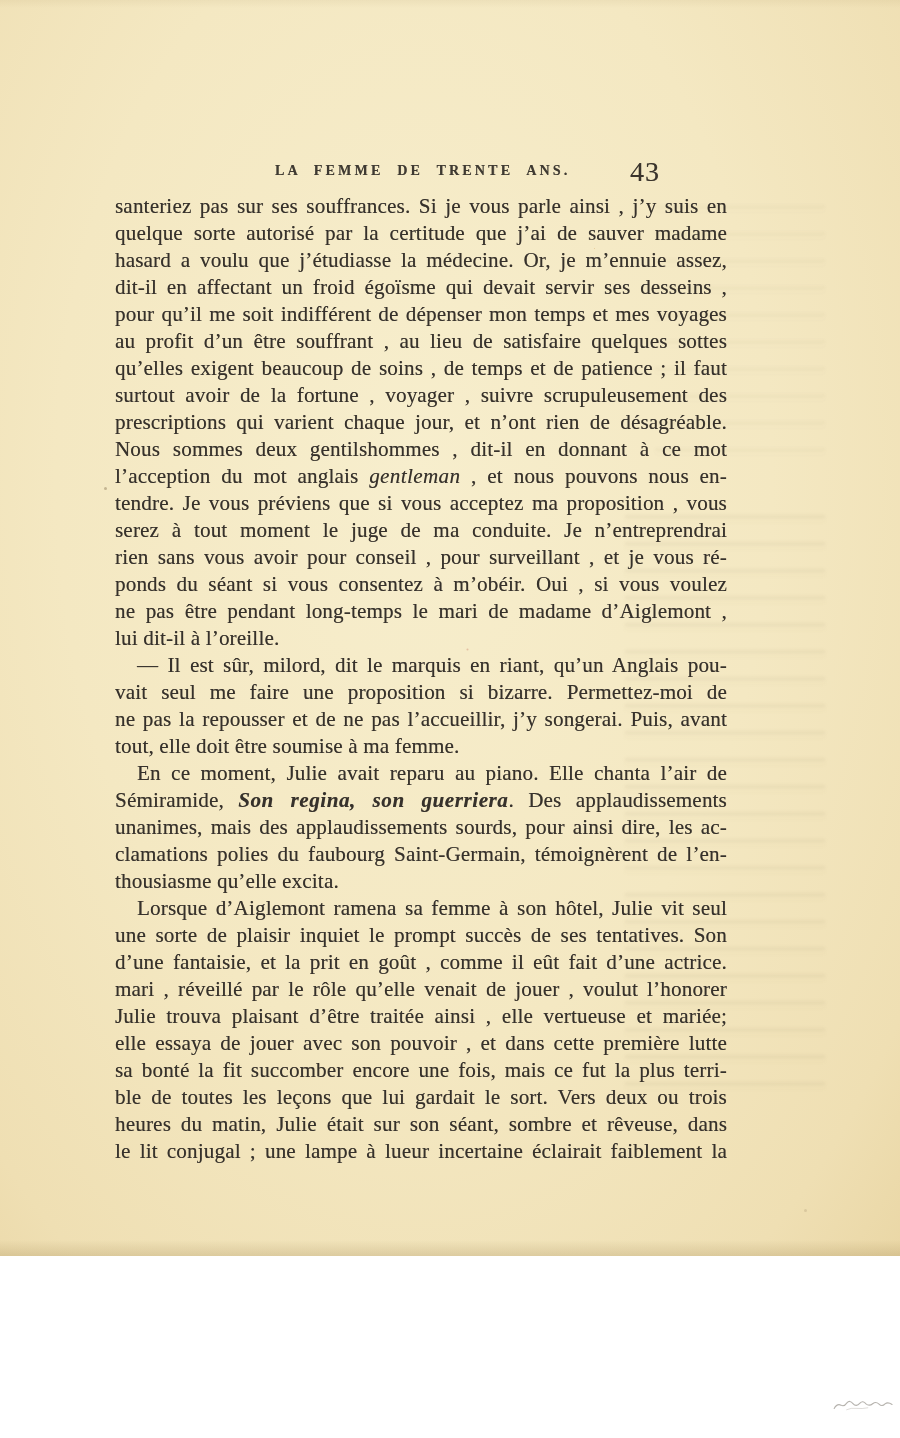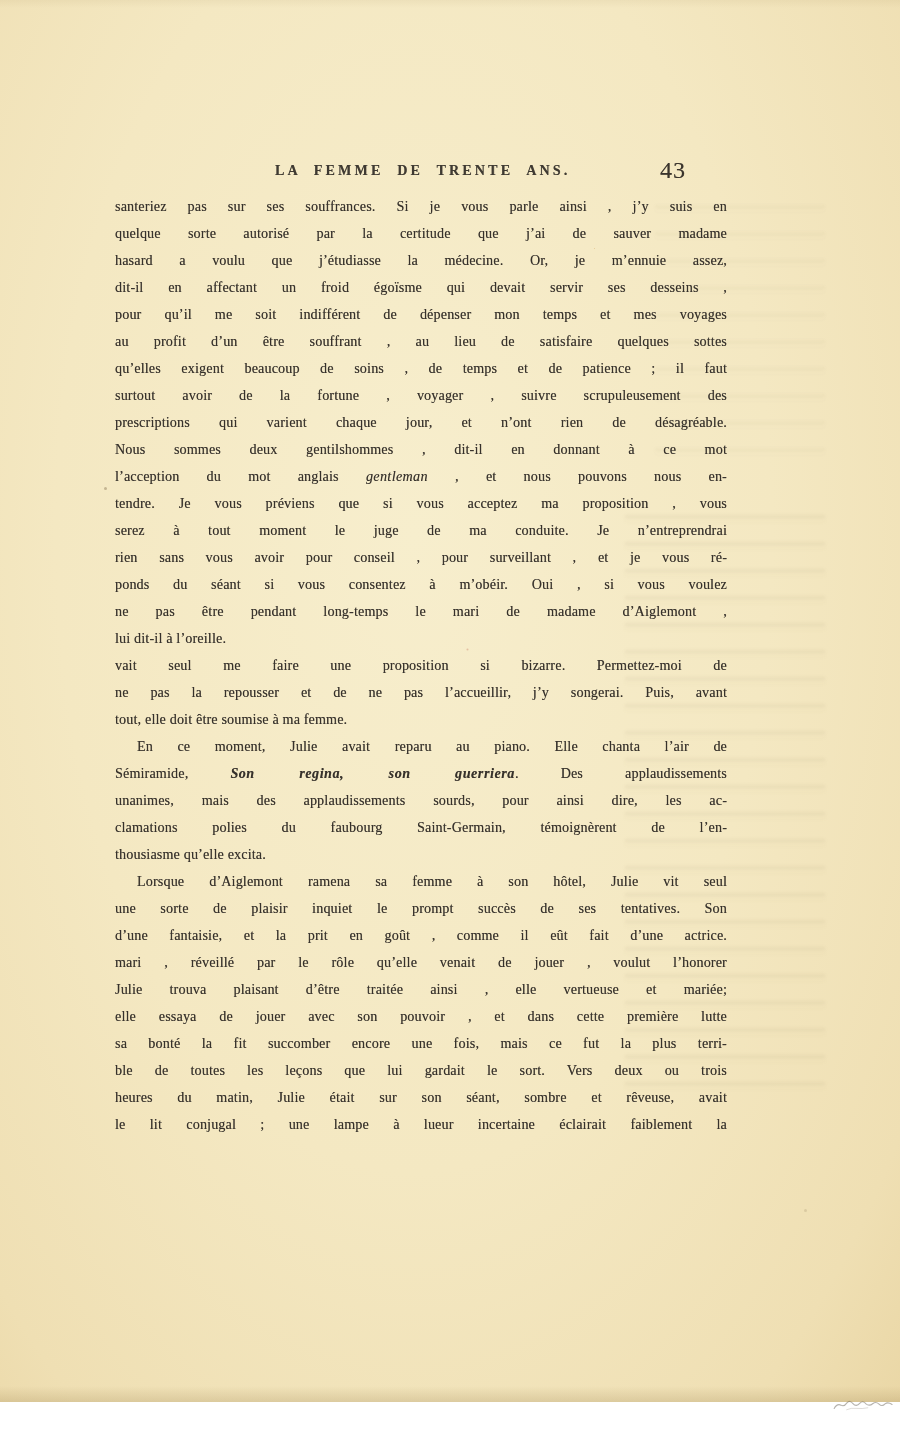--- a/index.html
+++ b/index.html
@@ -1,21 +1,21 @@
 <!DOCTYPE html>
 <html><head>
 <meta charset="utf-8">
 <title>Book page scan</title>
 <style>
   html, body { margin: 0; padding: 0; }
   body { width: 900px; height: 1438px; overflow: hidden;
          font-family: "Liberation Serif", "DejaVu Serif", serif; }
 
   .page {
-    position: relative; width: 900px; height: 1402px;
+    position: relative; width: 900px; height: 1256px;
     background:
       radial-gradient(ellipse at 46% 38%,
         var(--paper-light, #f7eecd) 0%,
         var(--paper, #f4e8c2) 52%,
         #efdfb3 86%,
         #ead7a6 100%);
     color: var(--ink, #36302a);
   }
   
   .page::after {
@@ -32,30 +32,30 @@
   
   .running-title {
     position: absolute; left: 275px; top: 164px;
     font-size: 14px; font-weight: 700; line-height: 1;
     letter-spacing: 3.2px; word-spacing: 7px;
     color: #3f3a32;
     text-shadow: 0.3px 0 0 rgba(63,58,50,0.55);
     white-space: nowrap;
   }
   .page-number {
-    position: absolute; left: 660px; top: 158px;
-    font-size: 24px; line-height: 1; color: #3a342c;
+    position: absolute; left: 630px; top: 158px;
+    font-size: 28px; line-height: 1; color: #3a342c;
     text-shadow: 0.3px 0 0 rgba(58,52,44,0.5);
     letter-spacing: 1px;
   }
 
   
   .body-text {
     position: absolute; left: 115px; top: 193px; width: 612px;
-    font-size: 14px; line-height: 27px;
+    font-size: 21px; line-height: 27px;
     letter-spacing: 0.2px;
     color: #36312b;
     text-shadow: 0.25px 0 0 rgba(54,49,43,0.55);
   }
   .line { text-align: justify; text-align-last: justify; white-space: normal; height: 27px; overflow: visible; }
   .line.para-end { text-align-last: left; }
   .line.indent { text-indent: 22px; }
   .it  { font-style: italic; letter-spacing: 0.4px; }
   .bit { font-style: italic; font-weight: 700; letter-spacing: 0.6px; word-spacing: 2px; }
 
@@ -110,37 +110,38 @@
       <div class="line">surtout avoir de la fortune , voyager , suivre scrupuleusement des</div>
       <div class="line">prescriptions qui varient chaque jour, et n’ont rien de désagréable.</div>
       <div class="line">Nous sommes deux gentilshommes , dit-il en donnant à ce mot</div>
       <div class="line">l’acception du mot anglais <span class="it">gentleman</span> , et nous pouvons nous en-</div>
       <div class="line">tendre. Je vous préviens que si vous acceptez ma proposition , vous</div>
       <div class="line">serez à tout moment le juge de ma conduite. Je n’entreprendrai</div>
       <div class="line">rien sans vous avoir pour conseil , pour surveillant , et je vous ré-</div>
       <div class="line">ponds du séant si vous consentez à m’obéir. Oui , si vous voulez</div>
       <div class="line">ne pas être pendant long-temps le mari de madame d’Aiglemont ,</div>
       <div class="line para-end">lui dit-il à l’oreille.</div>
+      <div class="line indent">— Il est sûr, milord, dit le marquis en riant, qu’un Anglais pou-</div>
       <div class="line">vait seul me faire une proposition si bizarre. Permettez-moi de</div>
       <div class="line">ne pas la repousser et de ne pas l’accueillir, j’y songerai. Puis, avant</div>
       <div class="line para-end">tout, elle doit être soumise à ma femme.</div>
       <div class="line indent">En ce moment, Julie avait reparu au piano. Elle chanta l’air de</div>
       <div class="line">Sémiramide, <span class="bit">Son regina, son guerriera</span>. Des applaudissements</div>
       <div class="line">unanimes, mais des applaudissements sourds, pour ainsi dire, les ac-</div>
       <div class="line">clamations polies du faubourg Saint-Germain, témoignèrent de l’en-</div>
       <div class="line para-end">thousiasme qu’elle excita.</div>
       <div class="line indent">Lorsque d’Aiglemont ramena sa femme à son hôtel, Julie vit seul</div>
       <div class="line">une sorte de plaisir inquiet le prompt succès de ses tentatives. Son</div>
       <div class="line">d’une fantaisie, et la prit en goût , comme il eût fait d’une actrice.</div>
       <div class="line">mari , réveillé par le rôle qu’elle venait de jouer , voulut l’honorer</div>
       <div class="line">Julie trouva plaisant d’être traitée ainsi , elle vertueuse et mariée;</div>
       <div class="line">elle essaya de jouer avec son pouvoir , et dans cette première lutte</div>
       <div class="line">sa bonté la fit succomber encore une fois, mais ce fut la plus terri-</div>
       <div class="line">ble de toutes les leçons que lui gardait le sort. Vers deux ou trois</div>
-      <div class="line">heures du matin, Julie était sur son séant, sombre et rêveuse, avait</div>
+      <div class="line">heures du matin, Julie était sur son séant, sombre et rêveuse, dans</div>
       <div class="line">le lit conjugal ; une lampe à lueur incertaine éclairait faiblement la</div>
     </div>
 
   <svg class="pencil-mark" viewBox="0 0 62 16" xmlns="http://www.w3.org/2000/svg">
     <path d="M2 11 q3 -5 7 -3 q3 2 6 -2 q3 -3 6 1 q3 4 7 0 q3 -3 6 1 q3 3 7 0 q3 -2 6 1 q3 3 6 0 q3 -2 7 1" fill="none" stroke="#6f695e" stroke-width="1.1" stroke-linecap="round" opacity="0.85"></path>
     <path d="M14 13 q5 -2 10 -1 q6 1 12 0" fill="none" stroke="#7a7468" stroke-width="0.8" opacity="0.5"></path>
   </svg>
 
 </div>
 

